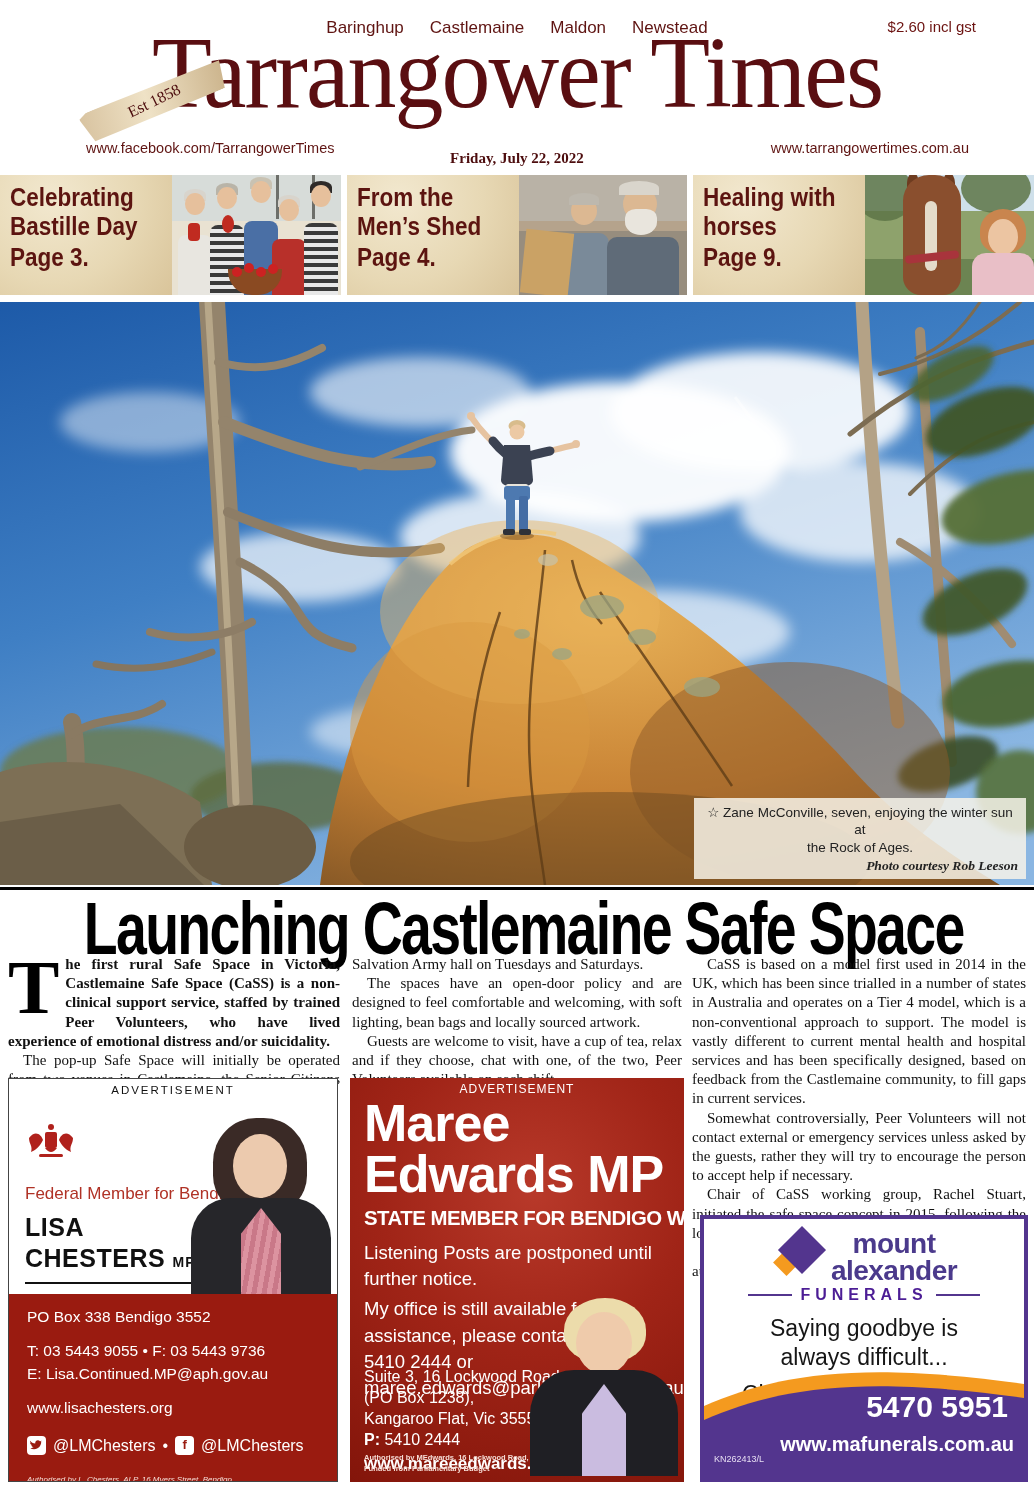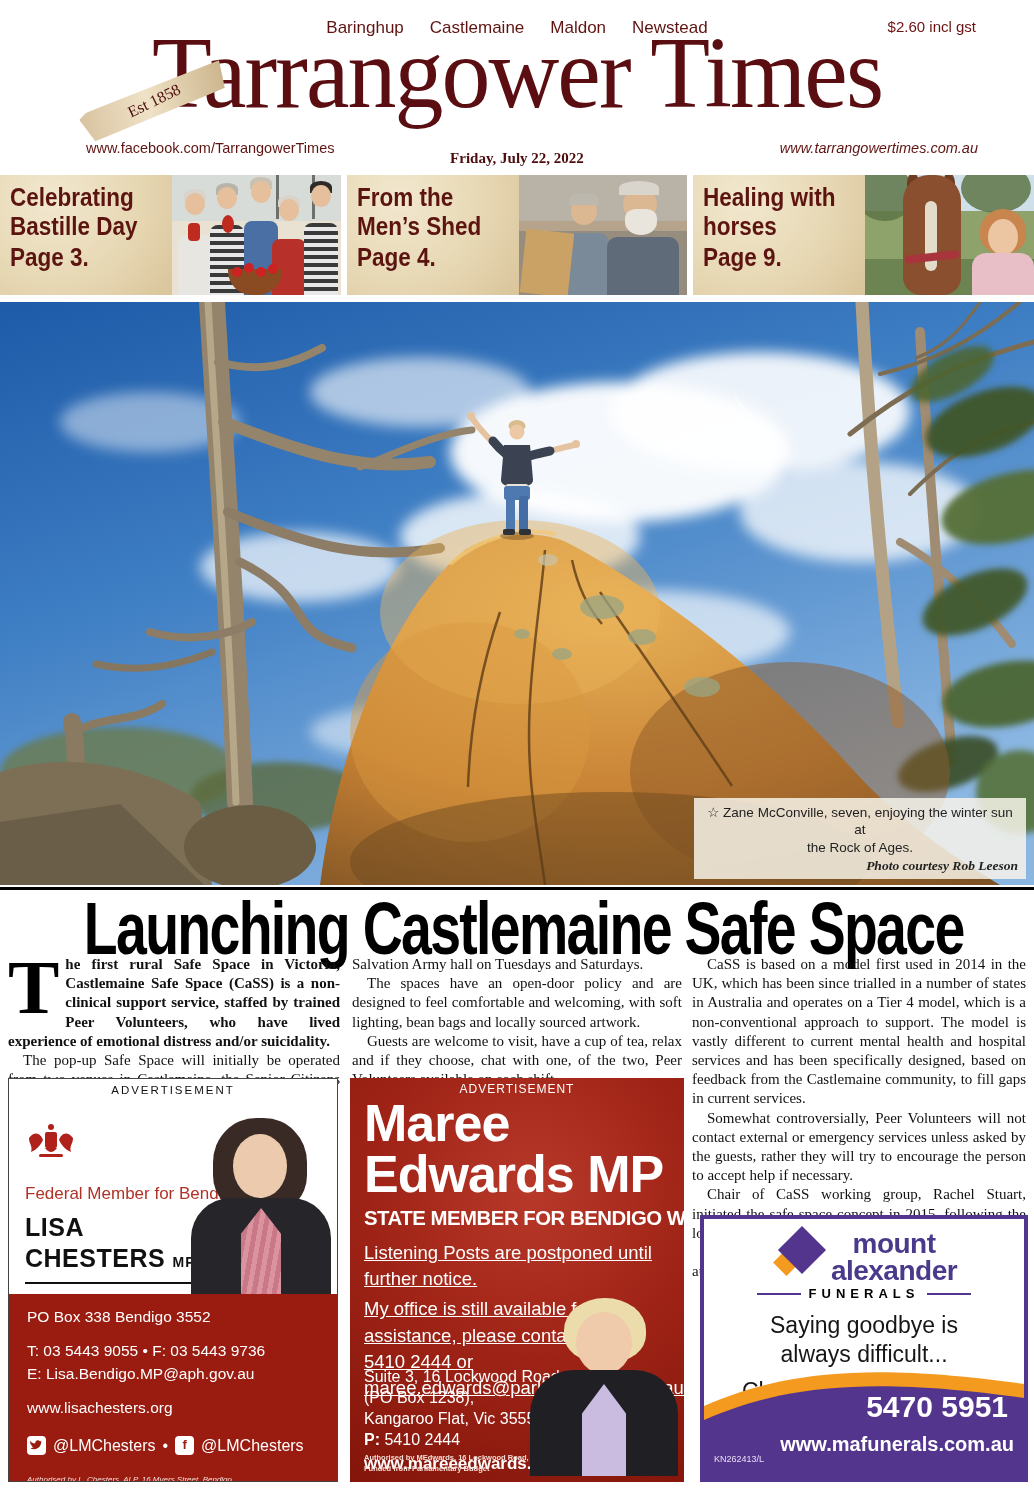--- a/index.html
+++ b/index.html
@@ -15,22 +15,22 @@
         font-family:"Liberation Serif",serif;font-weight:400;color:#5a0e11;font-size:102px;
         line-height:1;letter-spacing:-2px;transform:scaleX(.96);white-space:nowrap;}
   .ribbon{position:absolute;top:84px;left:78px;width:152px;height:34px;
         background:linear-gradient(100deg,#d8c3a0,#efe2c6 45%,#cbb38b);
         transform:rotate(-24deg);display:flex;align-items:center;justify-content:center;
         clip-path:polygon(0 12%,6% 0,100% 18%,96% 100%,4% 88%);
         box-shadow:2px 3px 4px rgba(0,0,0,.25);}
   .ribbon span{font-family:"Liberation Serif",serif;font-size:16px;color:#4d0d0e;transform:rotate(-2deg);}
   .url-left{position:absolute;top:140px;left:86px;font-family:"Liberation Sans",sans-serif;
         font-size:14.5px;color:#5f1412;}
-  .url-right{position:absolute;top:140px;right:56px;font-family:"Liberation Sans",sans-serif;
-        font-size:14.5px;color:#5f1412;font-style:italic;}
+  .url-right{position:absolute;top:140px;right:65px;font-family:"Liberation Sans",sans-serif;
+        font-size:14.5px;color:#5f1412;}
   .mast-date{position:absolute;top:150px;left:0;width:100%;text-align:center;
         font-weight:700;font-size:15px;color:#4d0d0e;}
 
   
   .teasers{position:absolute;top:175px;left:0;width:1034px;height:120px;display:flex;gap:6px;}
   .teaser{flex:1;display:flex;height:120px;}
   .teaser-text{width:172px;height:120px;padding:8px 6px 0 10px;box-sizing:border-box;
         background:radial-gradient(circle at 30% 20%,#f2e8cf 0%,#e7d8b4 55%,#d9c49a 100%);}
   .teaser-label{font-family:"Liberation Sans",sans-serif;font-weight:700;font-size:25px;
         line-height:1.15;color:#5c1410;transform:scaleX(.9);transform-origin:left top;width:111%;}
@@ -124,21 +124,21 @@
 
   
   .ad-maree{position:absolute;left:350px;top:1078px;width:334px;height:404px;box-sizing:border-box;
         background:radial-gradient(circle at 55% 28%,#b8392a 0%,#a02417 45%,#83150a 100%);
         color:#fff;font-family:"Liberation Sans",sans-serif;overflow:hidden;padding:4px 14px 0;}
   .maree-label{font-size:12px;letter-spacing:1px;text-align:center;color:#fff;}
   .maree-name{font-weight:700;font-size:52px;line-height:.98;letter-spacing:-1px;margin-top:2px;}
   .maree-title{font-weight:700;font-size:21px;letter-spacing:-.5px;margin-top:6px;white-space:nowrap;
         transform:scaleX(.97);transform-origin:left;}
   .maree-body{font-size:18.5px;line-height:1.42;margin-top:10px;}
-  .maree-body p{margin:4px 0 2px;text-decoration:underline;}
+  .maree-body p{margin:4px 0 2px;}
   .maree-addr{position:absolute;left:14px;top:288px;font-size:16px;line-height:1.32;}
   .maree-addr .bold{font-weight:700;}
   .maree-web{font-weight:700;font-size:17px;margin-top:3px;}
   .maree-auth{position:absolute;left:14px;bottom:8px;font-size:7.5px;font-weight:700;line-height:1.4;color:#f6ddd6;}
   .maree-photo{position:absolute;right:6px;bottom:6px;width:148px;height:178px;}
   .mp-hair{position:absolute;left:34px;top:0;width:82px;height:64px;border-radius:50% 50% 42% 42%;background:#ecdcab;}
   .mp-face{position:absolute;left:46px;top:14px;width:56px;height:62px;border-radius:50%;background:#efcbab;}
   .mp-body{position:absolute;left:0;bottom:0;width:148px;height:106px;border-radius:44px 44px 0 0;background:#1f1f24;}
   .mp-top{position:absolute;left:52px;bottom:0;width:44px;height:92px;background:#cabce0;
         clip-path:polygon(50% 0,100% 32%,100% 100%,0 100%,0 32%);}
@@ -148,21 +148,21 @@
         background:#fff;border:4px solid #53358e;overflow:hidden;font-family:"Liberation Sans",sans-serif;}
   .fun-logo{display:flex;justify-content:center;align-items:flex-start;gap:6px;margin-top:12px;}
   .fun-diamonds{position:relative;width:54px;height:50px;}
   .fd-big{position:absolute;left:14px;top:2px;width:34px;height:34px;background:#53358e;transform:rotate(45deg);}
   .fd-small{position:absolute;left:6px;top:22px;width:19px;height:19px;background:#f49a1f;transform:rotate(45deg);
         box-shadow:0 0 0 2px #fff;}
   .fun-word{font-weight:700;color:#4b3a8c;font-size:28px;line-height:.95;letter-spacing:-.5px;text-align:center;}
   .fun-word .l2{margin-left:0;}
   .fun-funline{display:flex;align-items:center;justify-content:center;gap:8px;margin-top:2px;}
   .fun-funline .bar{width:44px;height:2px;background:#53358e;}
-  .fun-funline .txt{font-weight:700;font-size:13px;letter-spacing:5px;color:#000000;}
+  .fun-funline .txt{font-weight:700;font-size:16px;letter-spacing:5px;color:#4c1d95;}
   .fun-tag{font-size:23px;color:#161616;text-align:center;line-height:1.25;margin-top:10px;}
   .fun-tag2{font-size:23px;color:#161616;text-align:center;line-height:1.25;margin-top:8px;}
   .fun-wave{position:absolute;left:0;bottom:0;width:100%;height:120px;}
   .fun-phone{position:absolute;right:16px;bottom:54px;font-weight:700;font-size:30px;color:#fff;}
   .fun-web{position:absolute;right:10px;bottom:22px;font-weight:700;font-size:20px;color:#fff;}
   .fun-code{position:absolute;left:10px;bottom:14px;font-size:9px;color:#e6ddf2;}
 </style>
 </head>
 <body>
 
@@ -448,21 +448,21 @@
         <span class="lp-hair"></span>
         <span class="lp-face"></span>
         <span class="lp-body"></span>
         <span class="lp-shirt"></span>
       </div>
     </div>
     <div class="lisa-red">
       <div>PO Box 338 Bendigo 3552</div>
       <div class="gap"></div>
       <div>T: 03 5443 9055 • F: 03 5443 9736</div>
-      <div>E: Lisa.Bendigo.MP@aph.gov.au</div>
+      <div>E: Lisa.Continued.MP@aph.gov.au</div>
       <div class="gap"></div>
       <div>www.lisachesters.org</div>
       <div class="lisa-social">
         <span class="soc-ic">
           <svg width="13" height="11" viewBox="0 0 13 11">
               <path d="M12,1.5 C11.5,1.8 11,1.9 10.5,2 C11,1.6 11.4,1.1 11.6,0.5 C11.1,0.8 10.5,1 9.9,1.2 C9.4,0.6 8.7,0.3 7.9,0.3 C6.4,0.3 5.2,1.5 5.2,3 C5.2,3.2 5.2,3.4 5.3,3.6 C3.1,3.5 1.2,2.4 0,0.8 C-0.2,1.2 0.2,2.3 0.9,2.8 C0.5,2.8 0.1,2.7 0.1,2.5 C0.1,3.8 0.9,4.9 2.2,5.2 C1.8,5.3 1.4,5.3 1.2,5.2 C1.5,6.3 2.5,7.1 3.7,7.1 C2.7,7.9 1.4,8.3 0,8.1 C1.2,8.9 2.6,9.3 4.1,9.3 C8.7,9.3 11.3,5.4 11.2,1.9 C11.7,1.6 12,1.5 12,1.5 Z" fill="#9a1b10"></path>
             </svg>
         </span>
         <span>@LMChesters</span>
         <span>•</span>

